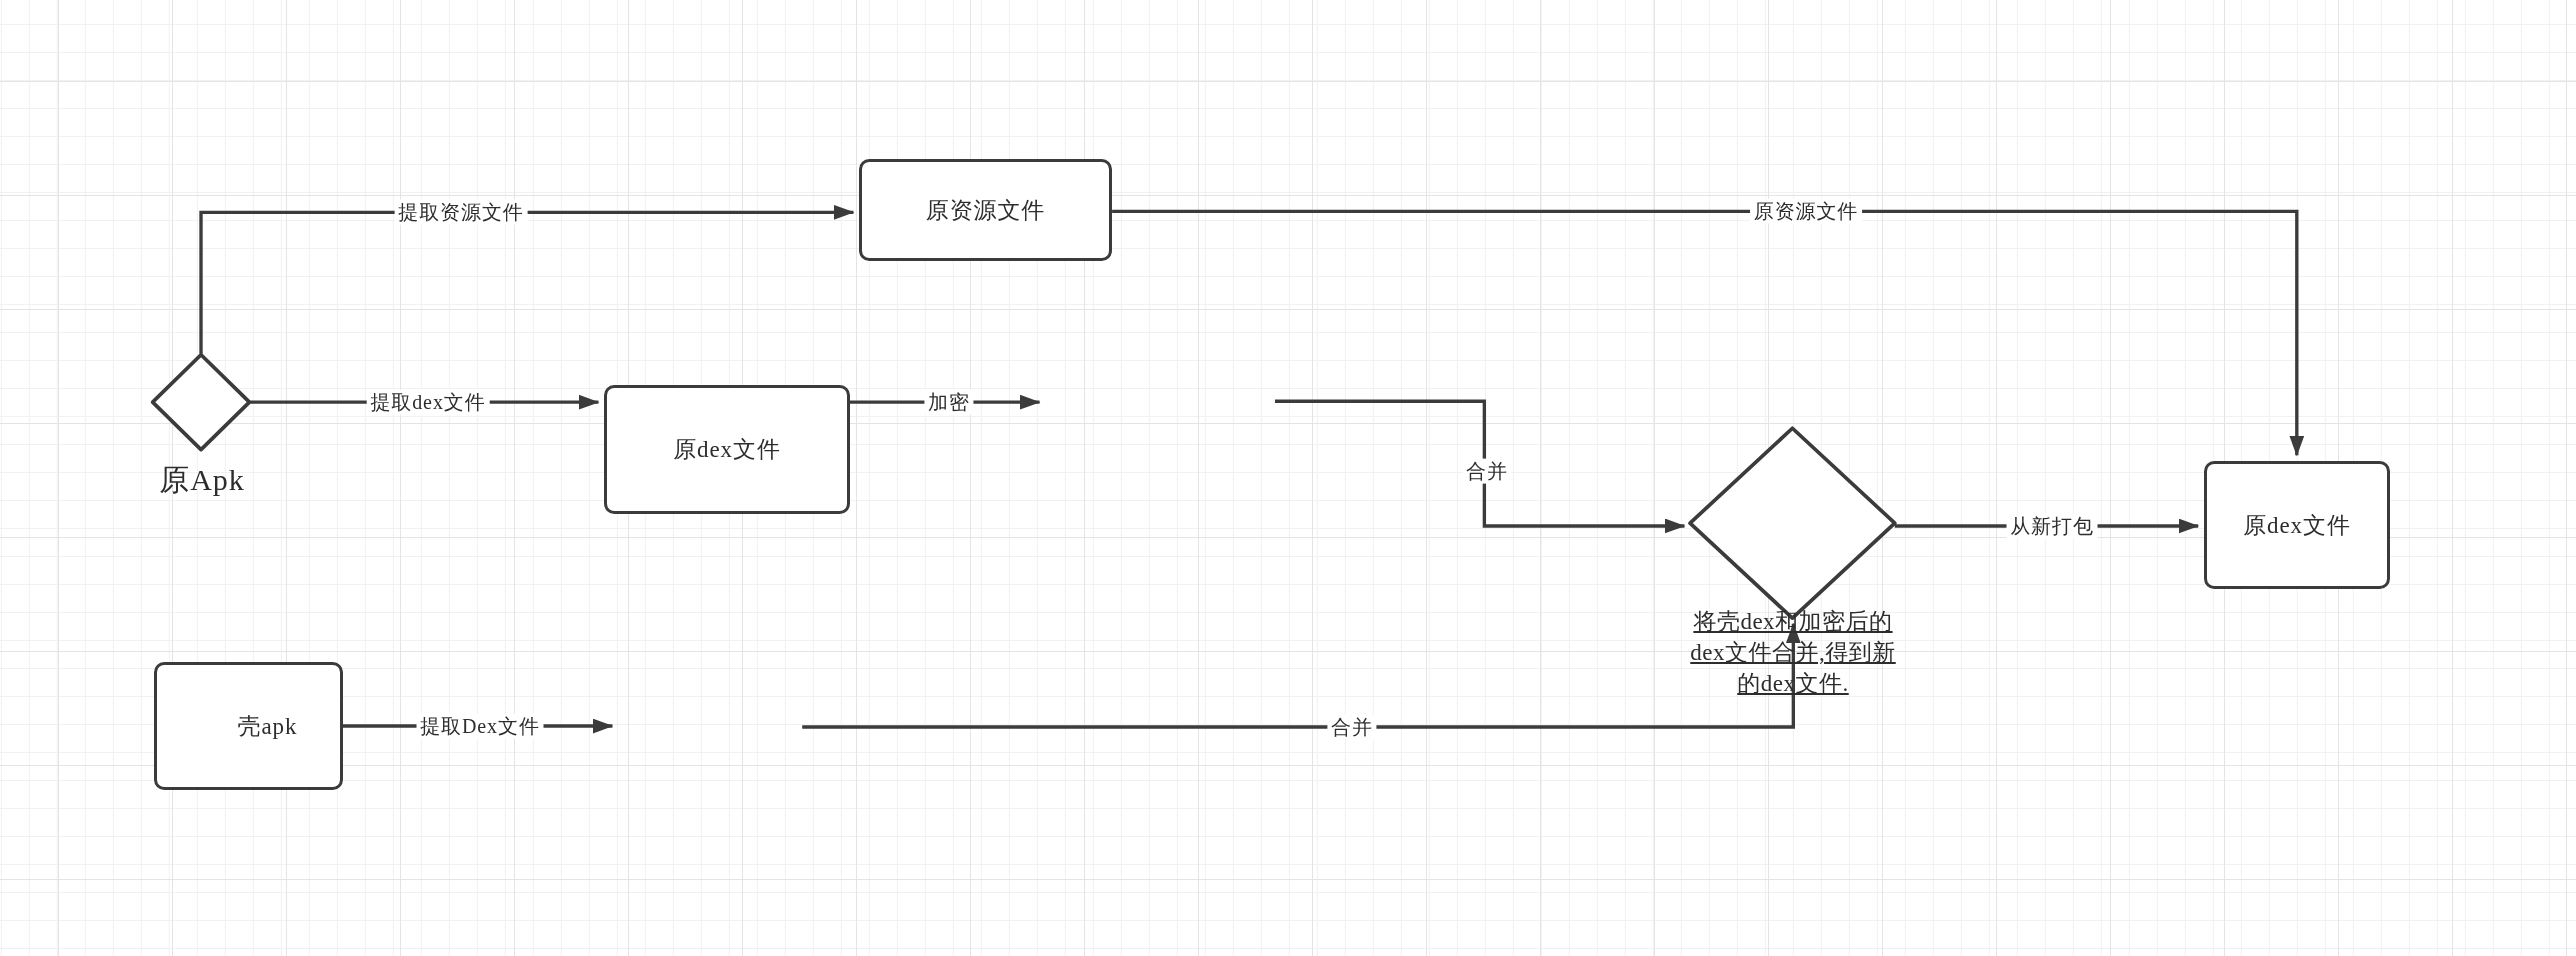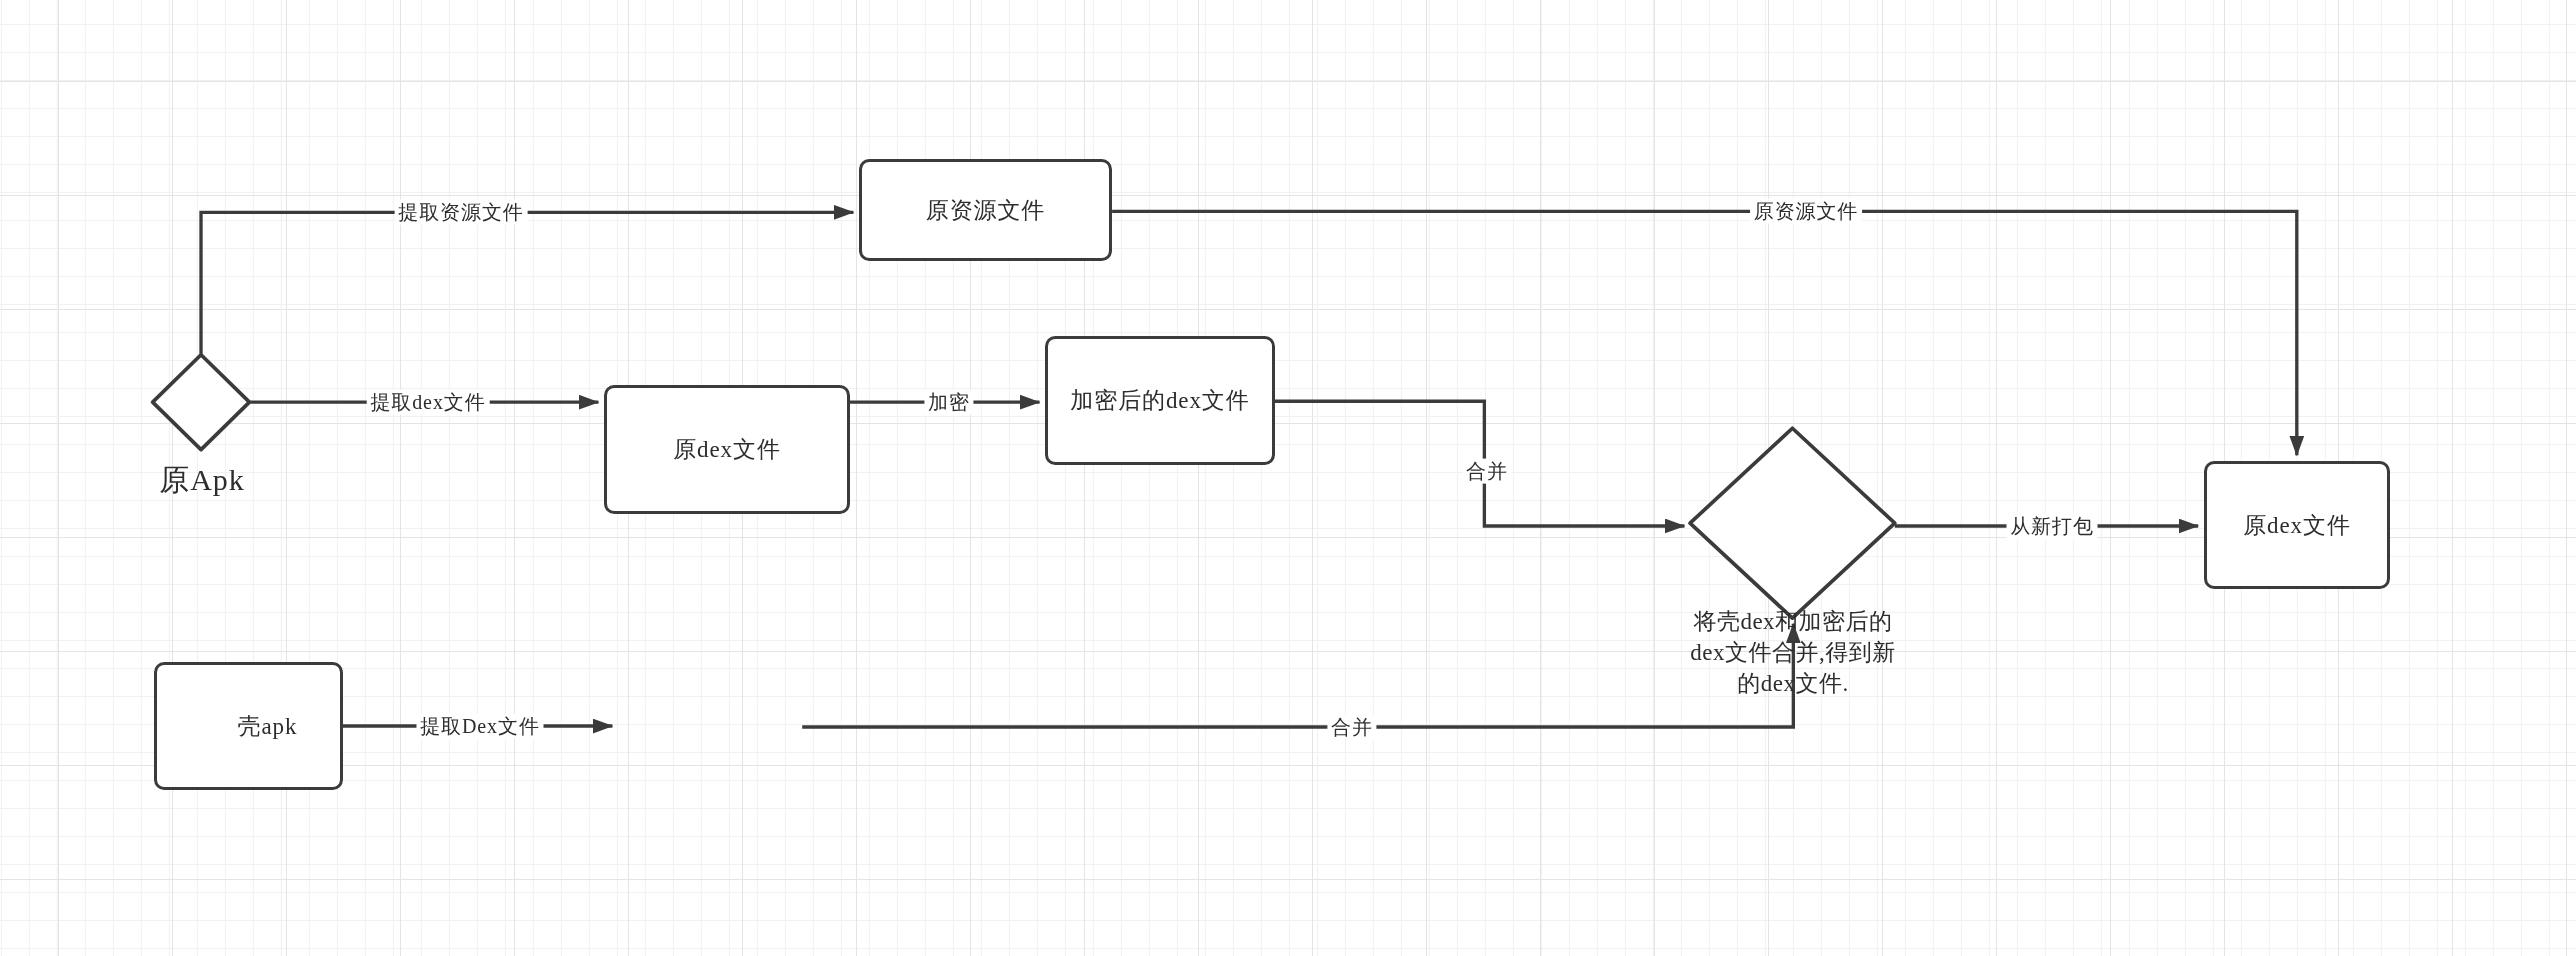--- a/index.html
+++ b/index.html
@@ -78,36 +78,33 @@
   </svg>
 
   <div class="node" style="left:859px;top:159px;width:253px;height:102px;">
     <span>原资源文件</span>
   </div>
 
   <div class="node" style="left:604px;top:337px;width:246px;height:129px;margin-top:48px;">
     <span>原dex文件</span>
   </div>
 
-  <div class="node" style="left:1045px;top:336px;width:230px;height:129px;">
-    <span>加密后的dex文件</span>
-  </div>
 
   <div class="node" style="left:2204px;top:461px;width:186px;height:128px;">
     <span>原dex文件</span>
   </div>
 
   <div class="node" style="left:154px;top:662px;width:189px;height:128px;padding-left:38px;">
     <span>壳apk</span>
   </div>
 
 
   <div class="node-label" style="left:202px;top:460px;">原Apk</div>
 
-  <div class="desc-label" style="left:1793px;top:606px;width:242px;">
+  <div class="desc-label" style="left:1793px;top:606px;width:242px;text-decoration:underline;">
     <div>将壳dex和加密后的</div>
     <div>dex文件合并,得到新</div>
     <div>的dex文件.</div>
   </div>
 
   <div class="edge-label" style="left:461px;top:212px;">提取资源文件</div>
   <div class="edge-label" style="left:428px;top:402px;">提取dex文件</div>
   <div class="edge-label" style="left:949px;top:402px;">加密</div>
   <div class="edge-label" style="left:1487px;top:471px;">合并</div>
   <div class="edge-label" style="left:1806px;top:211px;">原资源文件</div>

